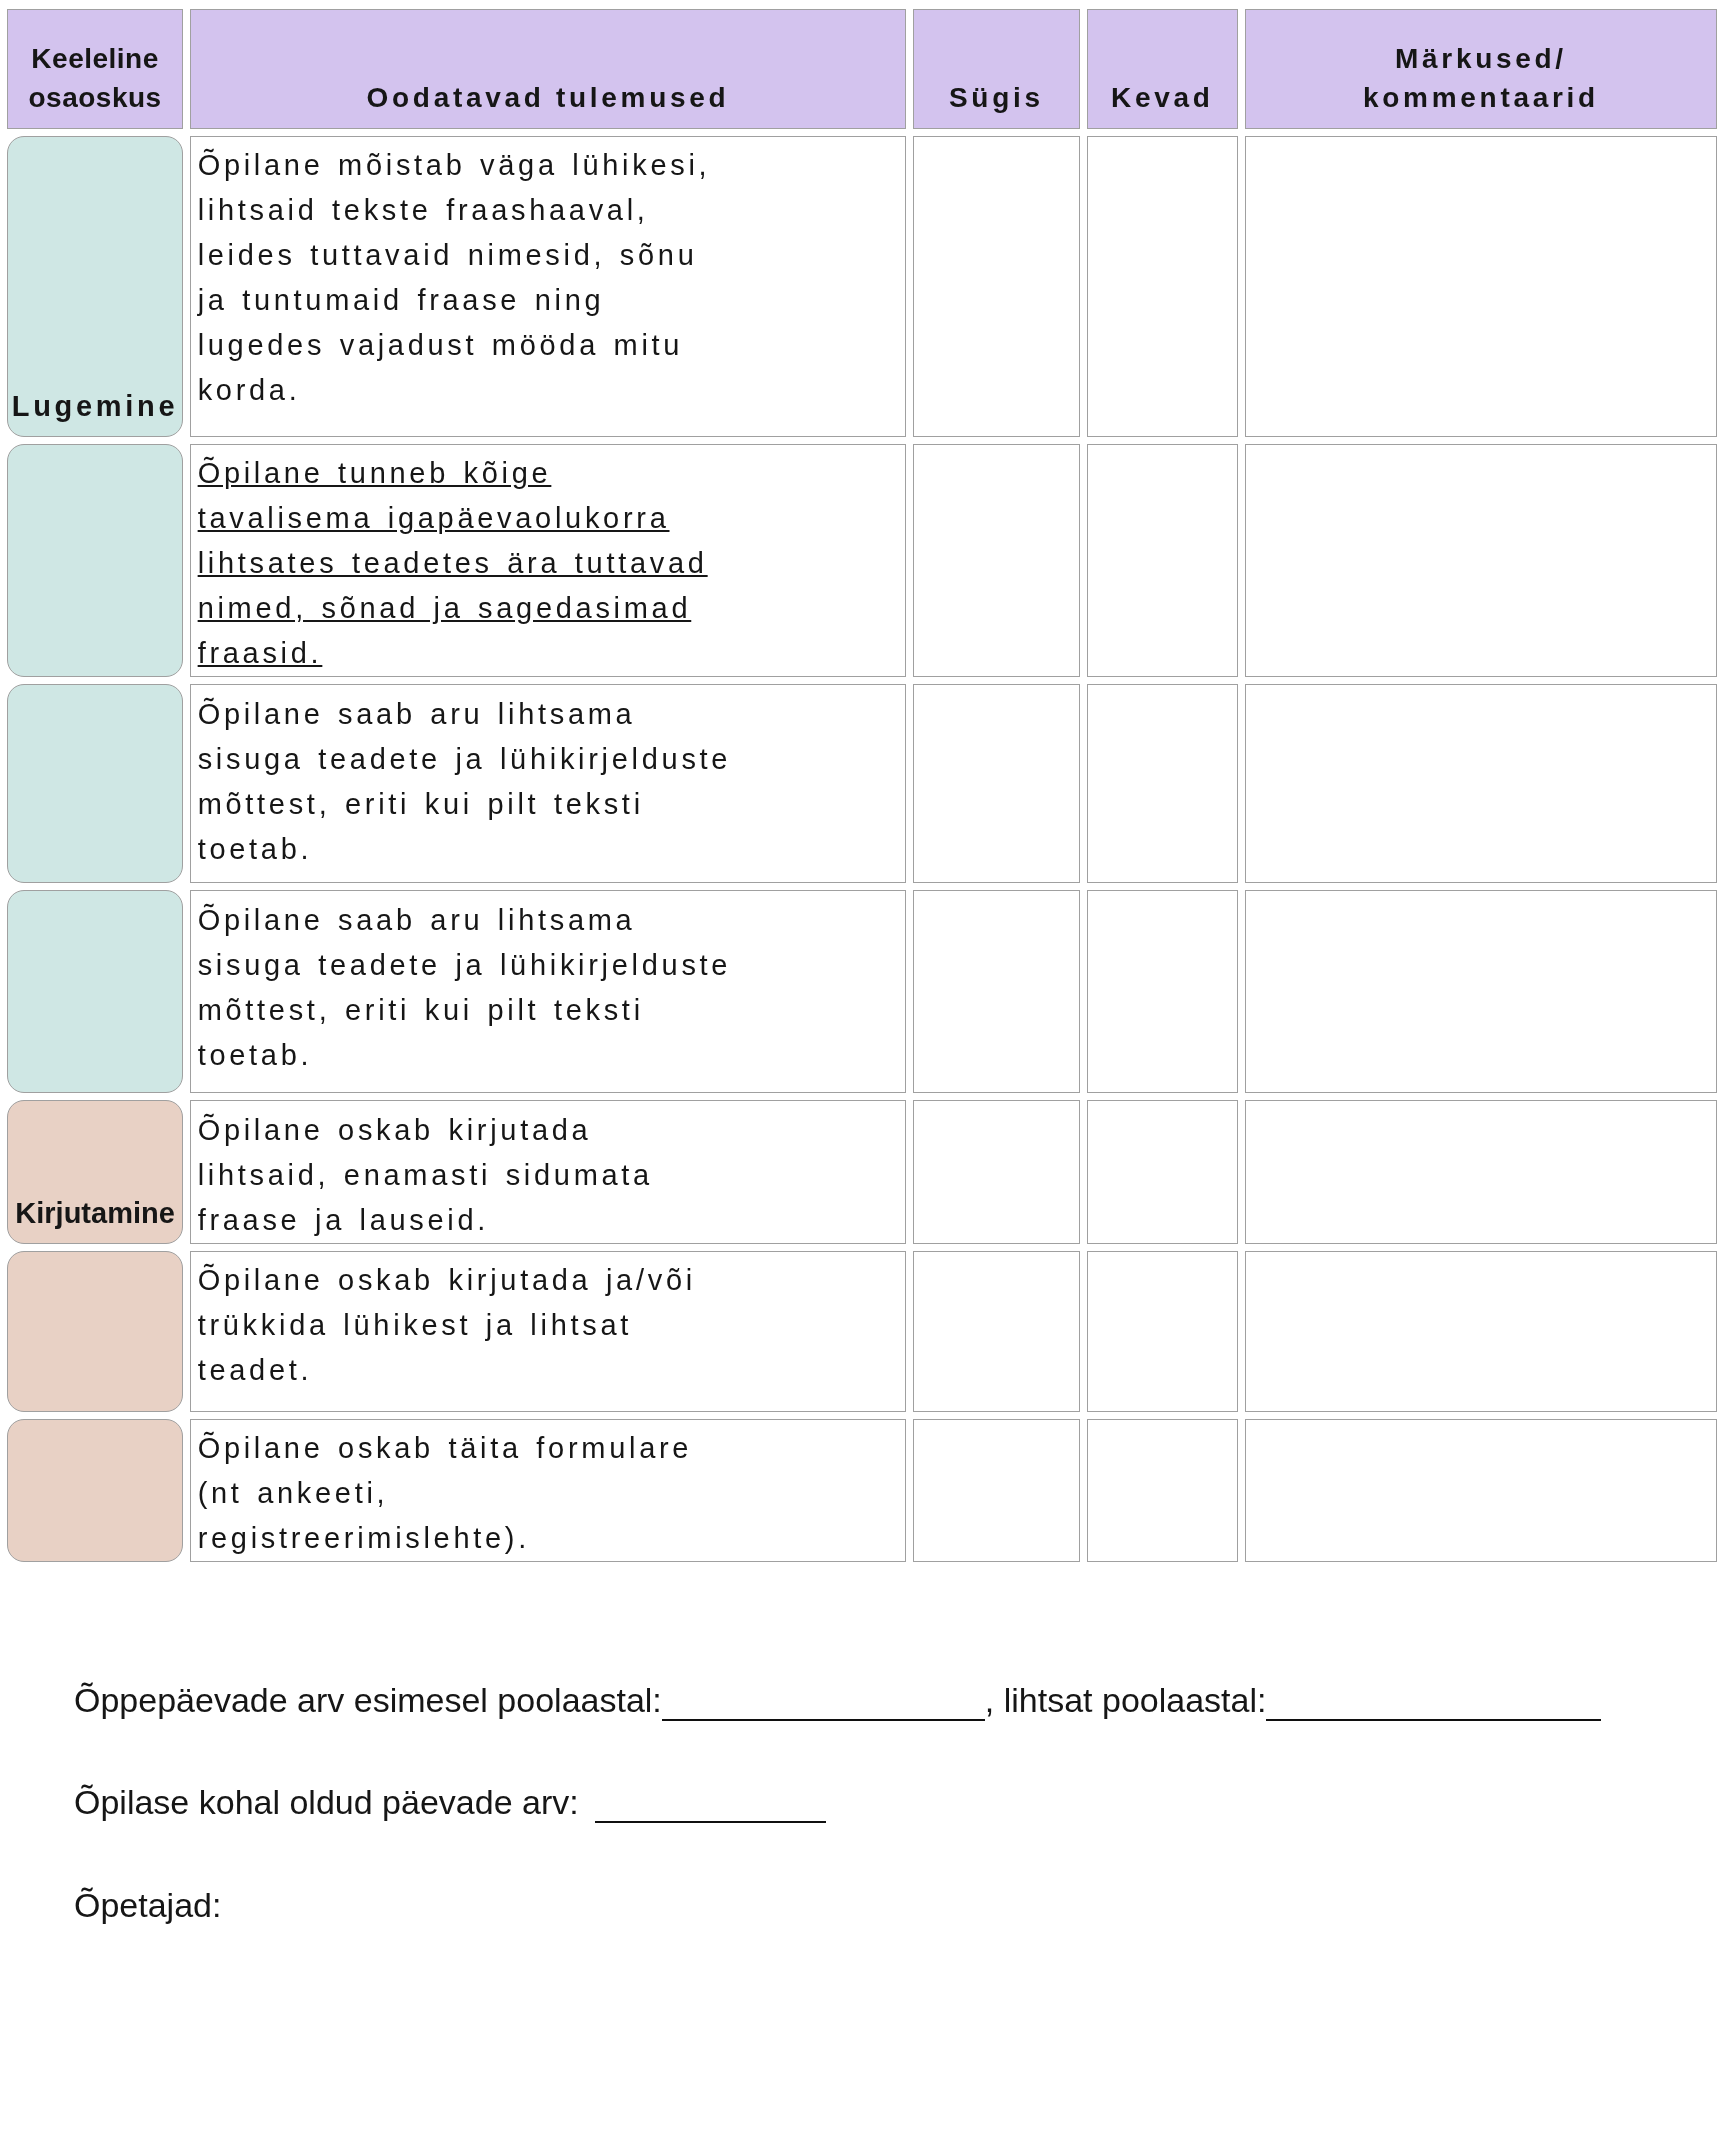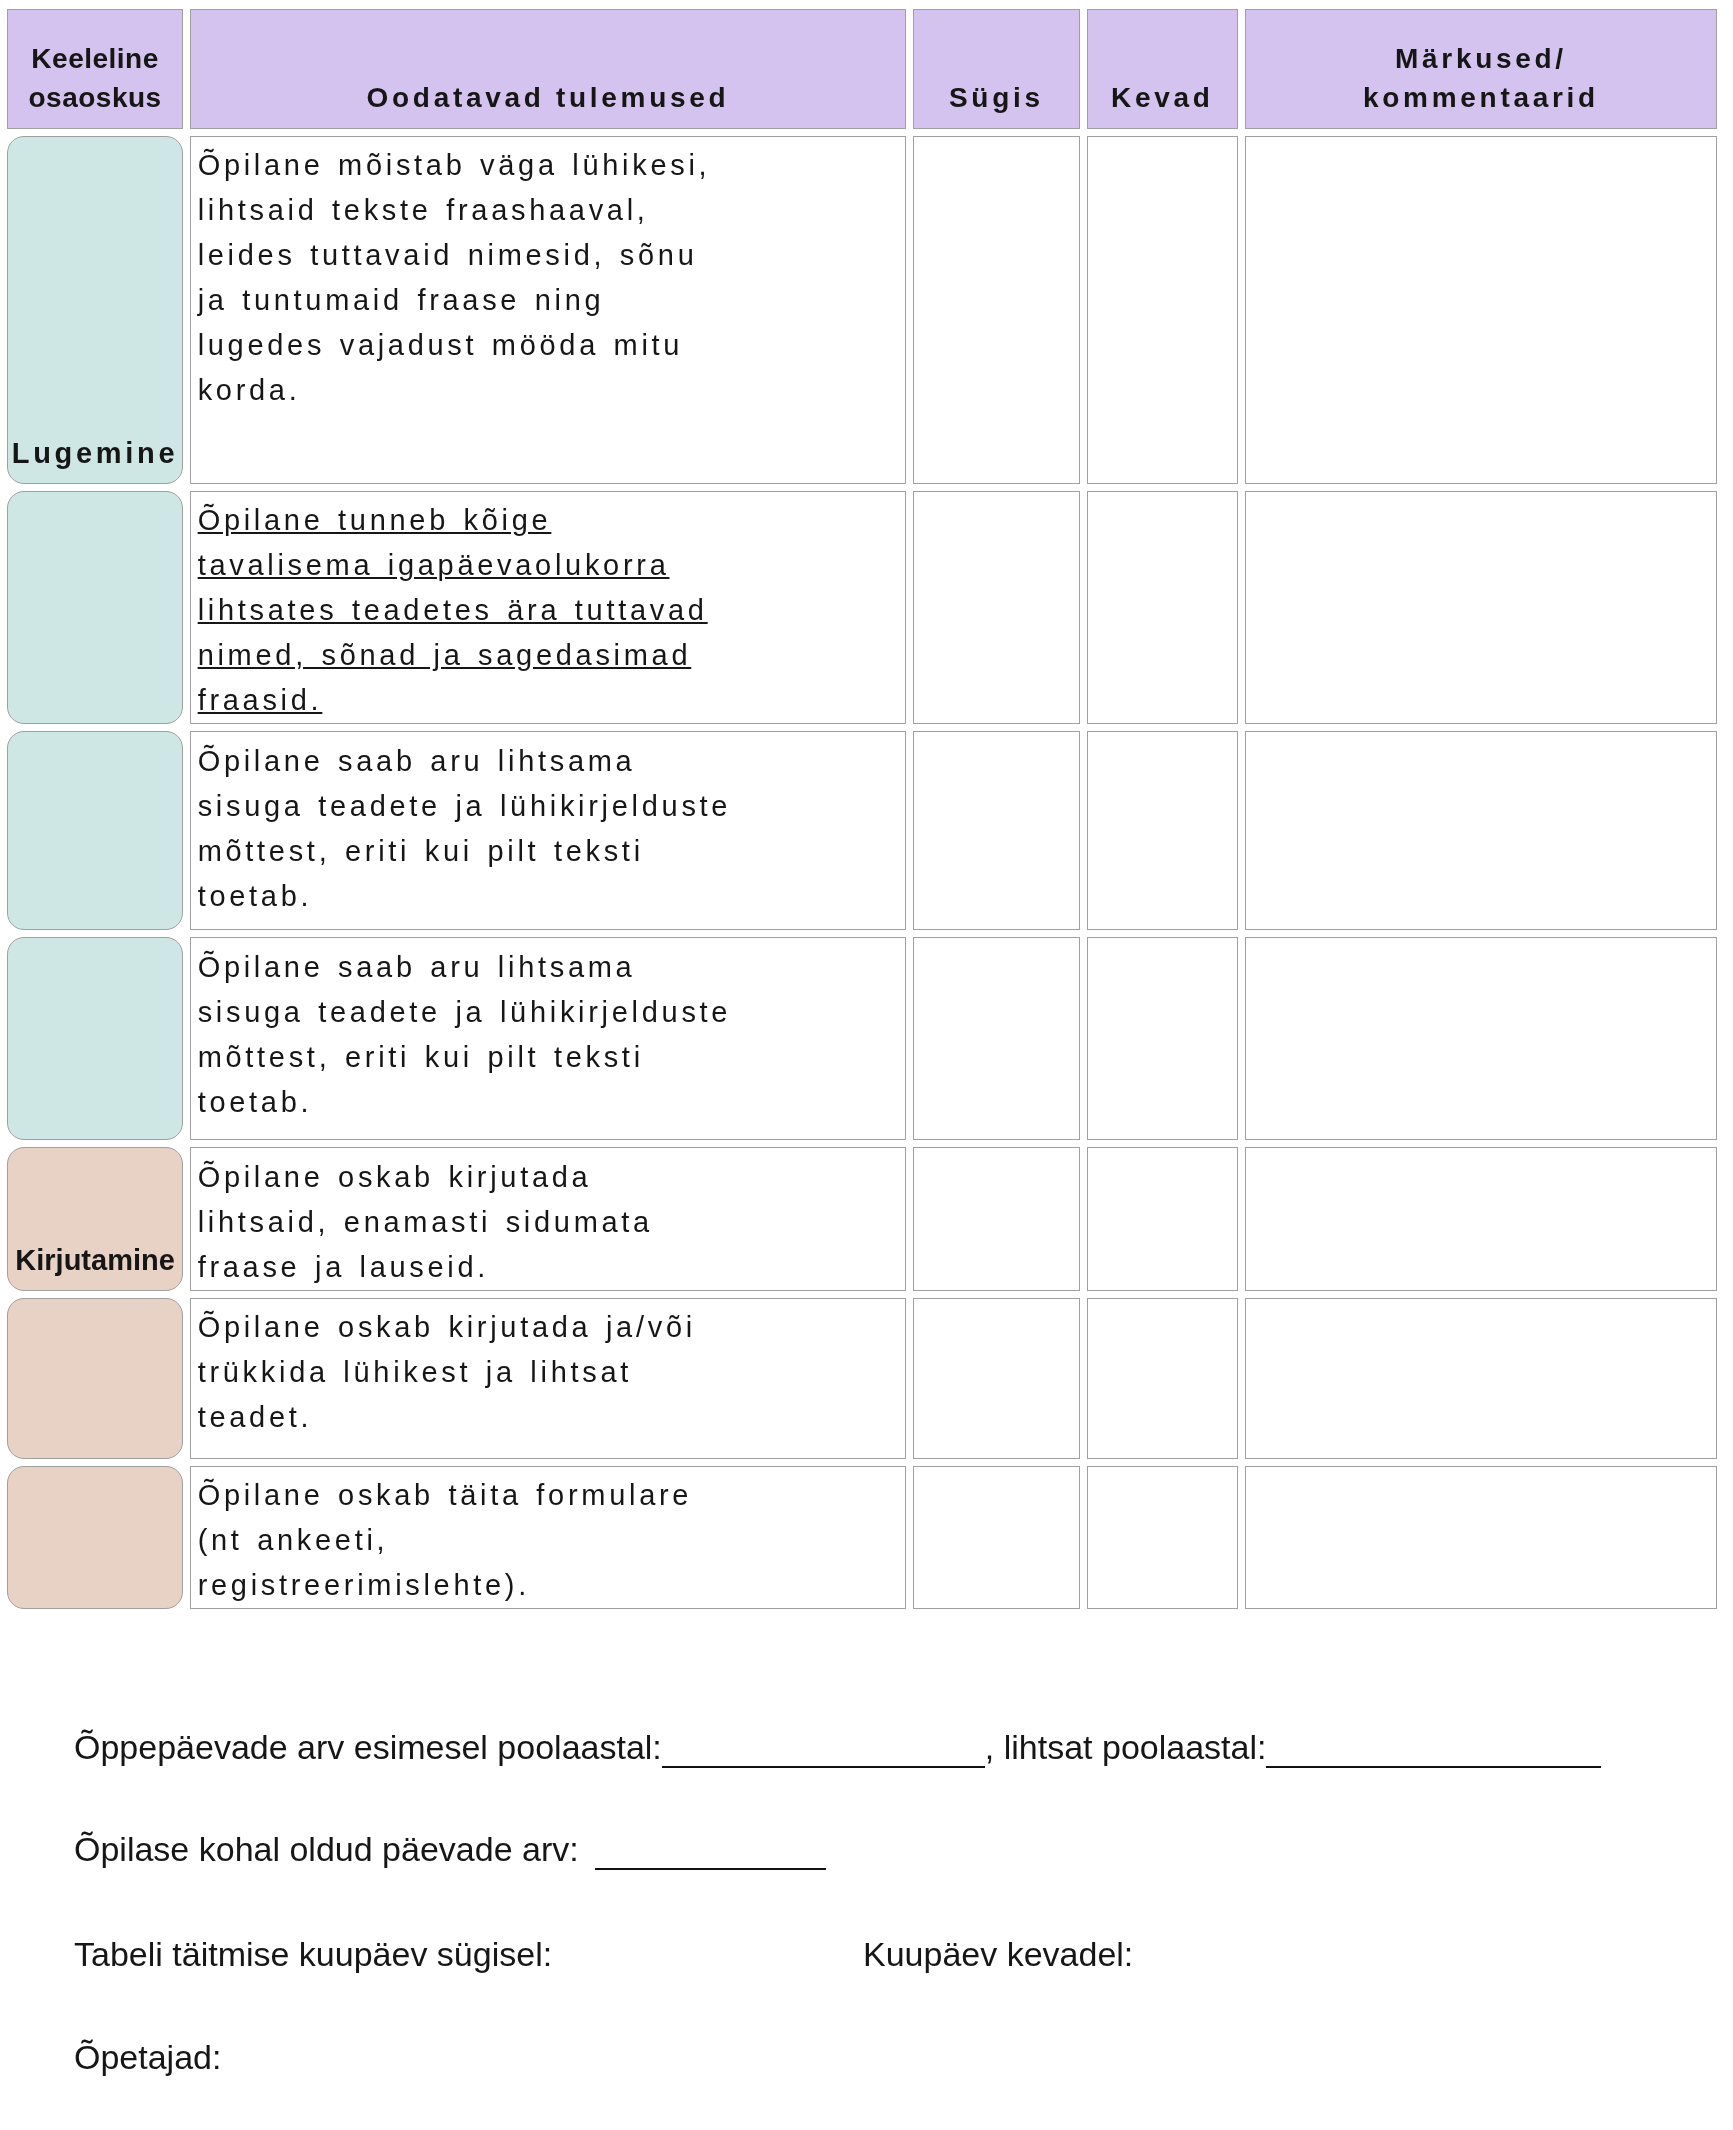--- a/index.html
+++ b/index.html
@@ -22,21 +22,21 @@
     table-layout:fixed;
     width:1724px;
     margin:1.8px 0 0 0;
   }
   td{
     border:0.9px solid var(--border);
     overflow:hidden;
   }
   
   tr.hr  td{height:120px;}
-  tr.r1  td{height:348px;}
+  tr.r1  td{height:301px;}
   tr.r2  td{height:208px;text-decoration:underline;}
   tr.r3  td{height:199px;}
   tr.r4  td{height:203px;}
   tr.r5  td{height:140px;}
   tr.r6  td{height:161px;}
   tr.r7  td{height:116px;}
 
   td.head{
     background:var(--header-bg);
     vertical-align:bottom;
@@ -193,21 +193,17 @@
 </tbody>
   </table>
 
 <div class="footer">
   <div class="fline fline1">
     <span>Õppepäevade arv esimesel poolaastal:</span><span class="blank b1"></span><span>, lihtsat poolaastal:</span><span class="blank b2"></span>
   </div>
   <div class="fline fline2">
     <span>Õpilase kohal oldud päevade arv:</span><span class="blank b3"></span>
   </div>
-  <div class="fline fline3">
-    <span>Tabeli täitmise kuupäev sügisel:</span>
-    <span class="kevadel">Kuupäev kevadel:</span>
-  </div>
   <div class="fline fline4">
     <span>Õpetajad:</span>
   </div>
 </div>
 
 
 </body></html>

